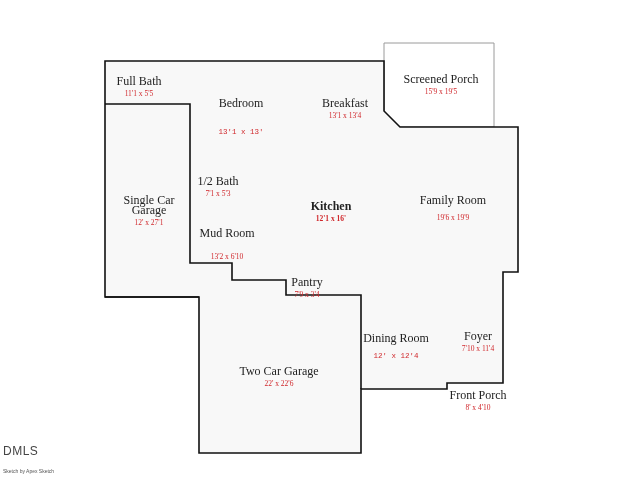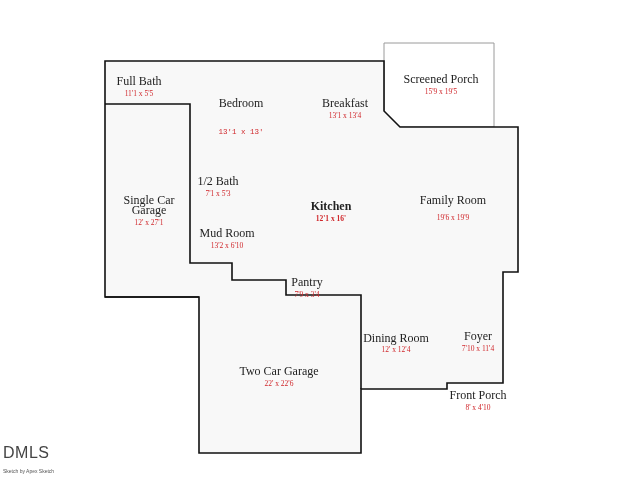--- a/index.html
+++ b/index.html
@@ -3,21 +3,21 @@
 <meta charset="utf-8">
 <style>
   html, body { margin:0; padding:0; }
   body { width:640px; height:477px; background:#ffffff; position:relative; overflow:hidden;
          font-family:"Liberation Serif", serif; }
   #plan { position:absolute; left:0; top:0; }
   .room { position:absolute; text-align:center; transform:translateX(-50%); white-space:nowrap; }
   .room .name { font-size:12px; color:#222; line-height:10px; }
   .room .dims { font-size:7.5px; color:#d0282c; line-height:10px; }
   .logo { position:absolute; left:3px; top:444px; font-family:"Liberation Sans", sans-serif;
-          font-size:16px; color:#444; letter-spacing:0.5px; }
+          font-size:12px; color:#444; letter-spacing:0.5px; }
   .credit { position:absolute; left:3px; top:468px; font-family:"Liberation Sans", sans-serif;
             font-size:5px; color:#555; }
 </style>
 </head>
 <body>
 
 <svg id="plan" width="640" height="477">
 
   <polygon points="384,43 494,43 494,127 400,127 384,111" fill="#ffffff" stroke="#9a9a9a" stroke-width="1"></polygon>
 
@@ -55,29 +55,29 @@
     <div class="room" style="left: 331px; top: 201px; font-weight: bold;">
       <div class="name">Kitchen</div>
       <div class="dims" style="margin-top: 3px;">12'1 x 16'</div>
     </div>
     <div class="room" style="left: 453px; top: 195px;">
       <div class="name">Family Room</div>
       <div class="dims" style="margin-top: 8px; text-align: center;">19'6 x 19'9</div>
     </div>
     <div class="room" style="left: 227px; top: 228px;">
       <div class="name">Mud Room</div>
-      <div class="dims" style="margin-top: 3px; text-align: center;">13'2 x 6'10</div>
+      <div class="dims" style="margin-top: 14px; text-align: center;">13'2 x 6'10</div>
     </div>
     <div class="room" style="left: 307px; top: 277px;">
       <div class="name">Pantry</div>
       <div class="dims" style="margin-top: 3px;">7'9 x 3'4</div>
     </div>
     <div class="room" style="left: 396px; top: 333px;">
       <div class="name">Dining Room</div>
-      <div class="dims" style="margin-top: 2px;">12' x 12'4</div>
+      <div class="dims" style="margin-top: 8px; font-family: Liberation Mono, monospace;">12' x 12'4</div>
     </div>
     <div class="room" style="left: 478px; top: 331px;">
       <div class="name">Foyer</div>
       <div class="dims" style="margin-top: 3px;">7'10 x 11'4</div>
     </div>
     <div class="room" style="left: 279px; top: 366px; text-align: center;">
       <div class="name">Two Car Garage</div>
       <div class="dims" style="margin-top: 3px;">22' x 22'6</div>
     </div>
     <div class="room" style="left: 478px; top: 390px;">

